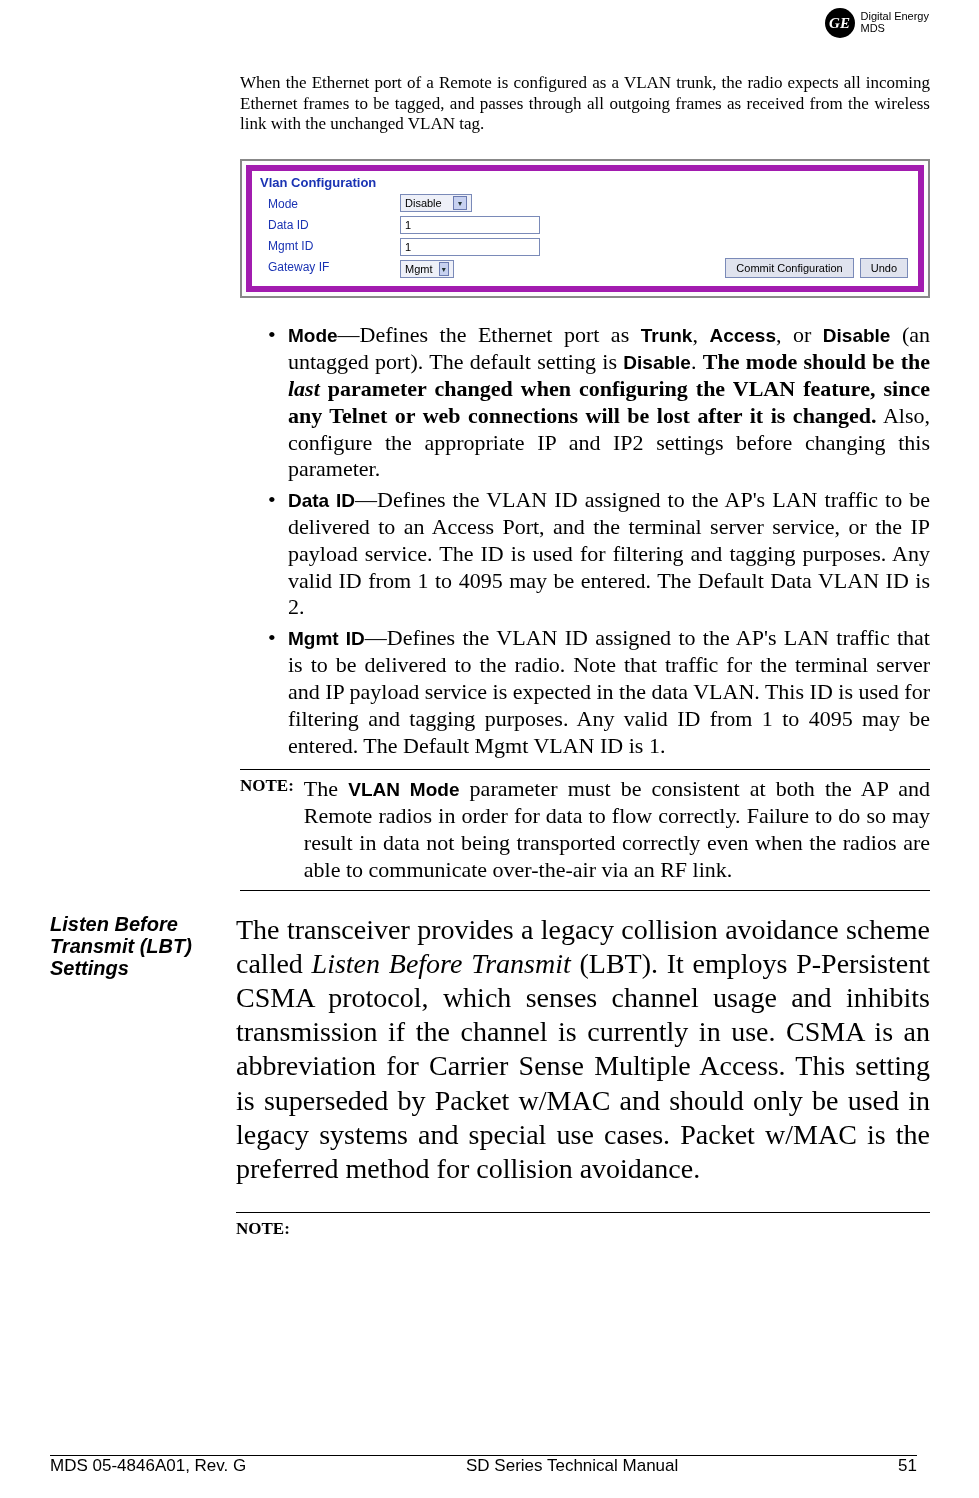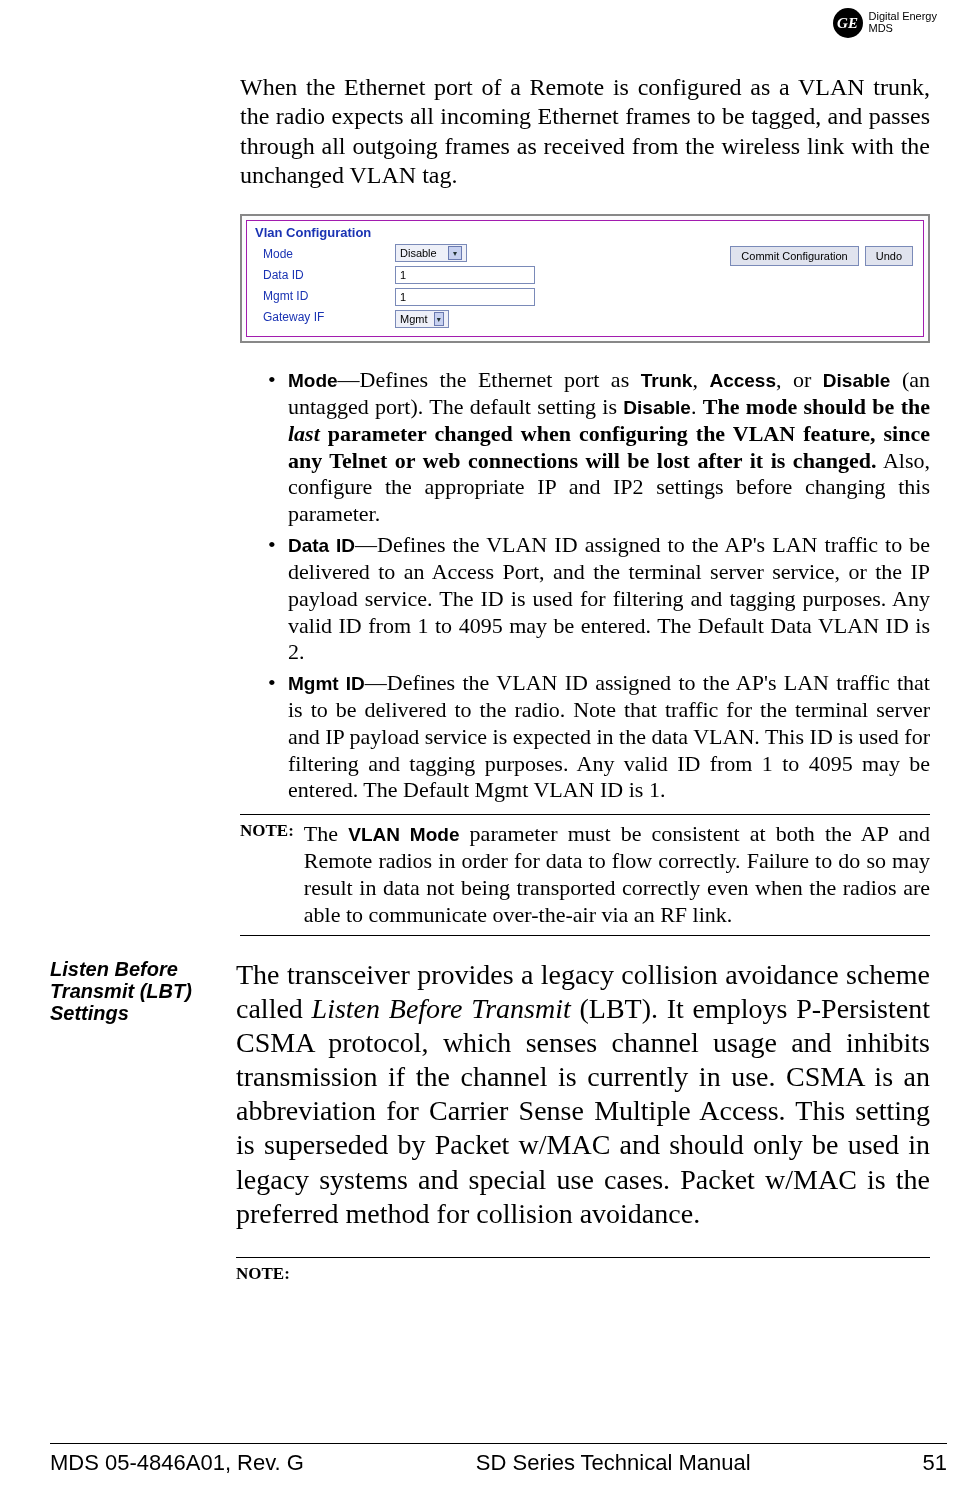--- a/index.html
+++ b/index.html
@@ -8,21 +8,21 @@
     height: 1498px;
     background: #fff;
     font-family: "Times New Roman", Times, serif;
     color: #000;
     position: relative;
     padding: 8px 50px 0 50px;
   }
   .header-logo {
     position: absolute;
     top: 8px;
-    right: 42px;
+    right: 50px;
     display: flex;
     align-items: center;
     gap: 6px;
   }
   .ge-circle {
     width: 30px;
     height: 30px;
     border-radius: 50%;
     background: #000;
     color: #fff;
@@ -33,29 +33,29 @@
     font-style: italic;
     font-weight: bold;
     font-size: 15px;
   }
   .logo-text { font-family: Arial, sans-serif; font-size: 11px; line-height: 1.05; }
   .main {
     margin-left: 190px;
     width: 690px;
     padding-top: 65px;
   }
-  .intro { font-size: 24px; line-height: 1.22; text-align: justify; }
+  .intro { font-size: 17px; line-height: 1.22; text-align: justify; }
   .ui-panel {
     margin: 24px 0 24px 0;
     border: 2px solid #888;
     background: #fcfcfd;
     font-family: Arial, sans-serif;
     font-size: 13px;
   }
-  .panel-inner { border: 1px solid #a21caf; margin: 4px; background: #fff; }
+  .panel-inner { border: 6px solid #a21caf; margin: 4px; background: #fff; }
   .panel-title {
     color: #1a33b3;
     font-weight: bold;
     padding: 4px 8px 2px;
     font-size: 13px;
   }
   .panel-body { display: flex; padding: 2px 10px 8px 16px; gap: 12px; }
   .labels { display: flex; flex-direction: column; gap: 7px; color: #1a33b3; font-size: 12px; width: 120px; padding-top: 3px;}
   .controls { display: flex; flex-direction: column; gap: 4px; }
   .sel {
@@ -82,21 +82,21 @@
   .txt {
     font-family: Arial, sans-serif;
     font-size: 11px;
     border: 1px solid #7a8ab8;
     background: #fff;
     padding: 1px 4px;
     height: 18px;
     width: 140px;
     display: flex; align-items: center;
   }
-  .btns { margin-left: auto; display: flex; gap: 6px; align-items: flex-start; padding-top: 2px;}
+  .btns { margin-left: auto; display: flex; gap: 6px; align-items: flex-end; padding-top: 2px;}
   .btn {
     font-family: Arial, sans-serif;
     font-size: 11px;
     background: #e0e3ee;
     border: 1px solid #7a8ab8;
     padding: 2px 10px;
     height: 20px;
     display: flex; align-items: center;
   }
   ul.bullets { list-style: none; margin: 0 0 0 28px; }
@@ -128,27 +128,27 @@
     font-size: 20px;
     line-height: 1.1;
     margin-left: -190px;
   }
   .body-right { flex: 1; }
   .body-right p { font-size: 28px; line-height: 1.22; text-align: justify; }
   .footer {
     position: absolute;
     bottom: 22px;
     left: 50px;
-    right: 32px;
+    right: 62px;
     border-top: 1.5px solid #000;
-    padding-top: 6px;
+    padding-top: 0;
     display: flex;
     justify-content: space-between;
     font-family: Arial, Helvetica, sans-serif;
-    font-size: 22px;
+    font-size: 17px;
   }
 </style>
 </head>
 <body>
 
 <div class="header-logo">
   <div class="ge-circle">GE</div>
   <div class="logo-text">
     <div>Digital Energy</div>
     <div>MDS</div>

